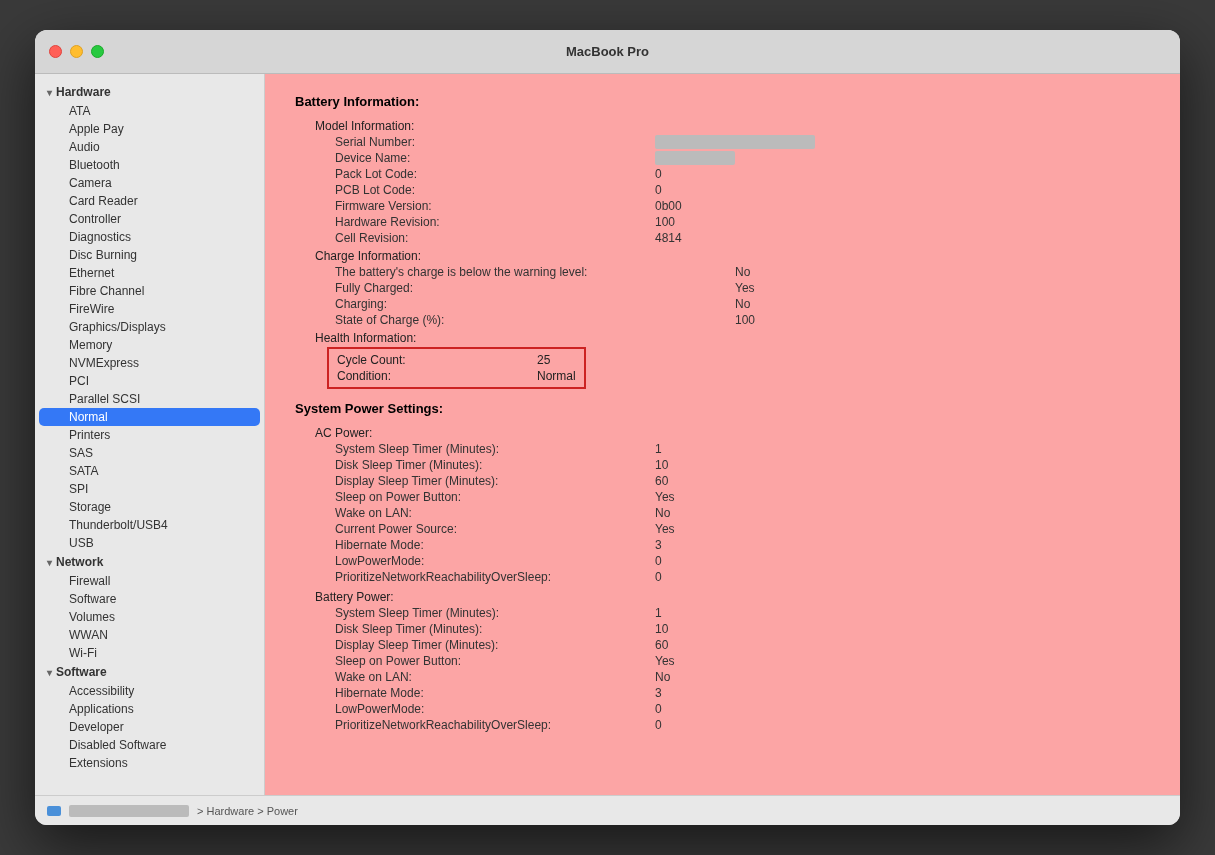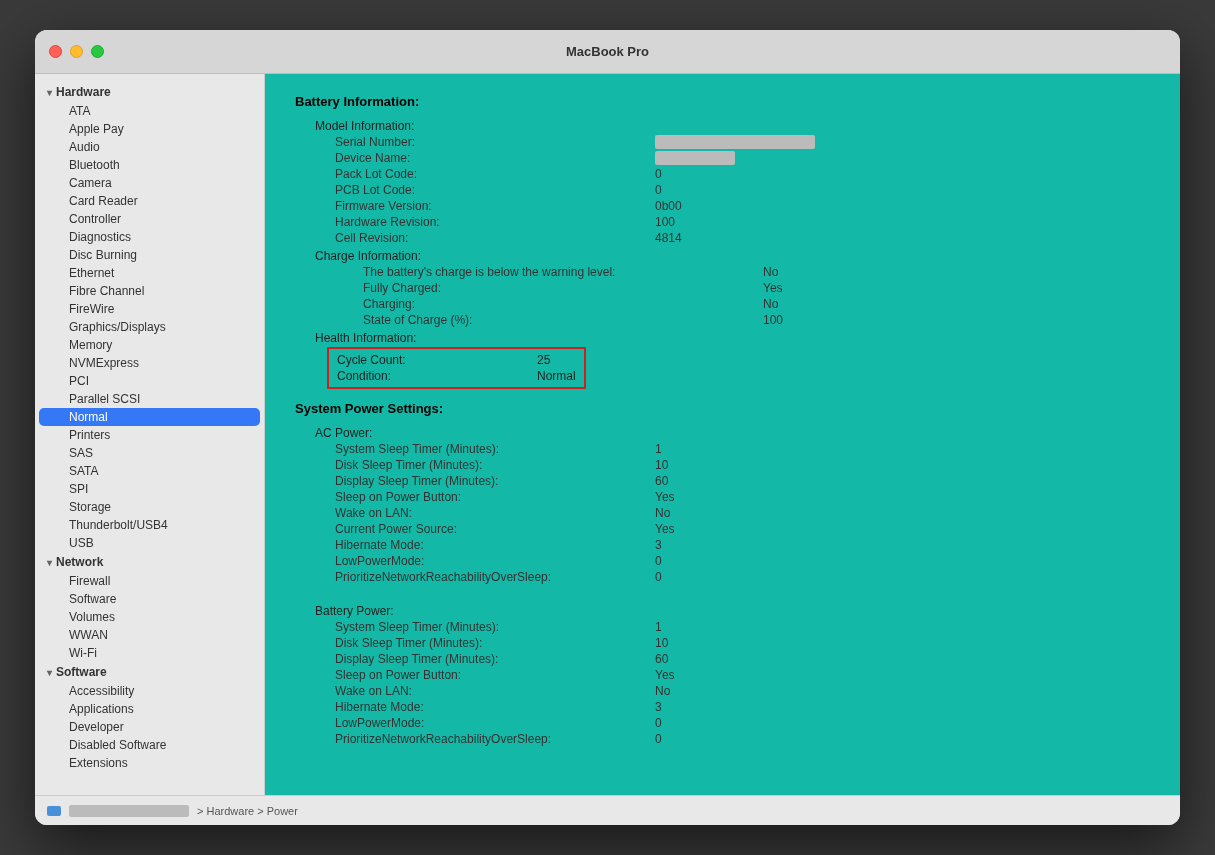--- a/index.html
+++ b/index.html
@@ -89,21 +89,21 @@
       margin: 0 4px;
     }
     .sidebar-item.active {
       background: #3478f6;
       color: #fff;
       border-radius: 5px;
     }
     .main {
       flex: 1;
       overflow-y: auto;
-      background: #14b8a6;
+      background: #fca5a5;
       padding: 20px 30px;
     }
     .main::-webkit-scrollbar { width: 8px; }
     .main::-webkit-scrollbar-thumb { background: #ccc; border-radius: 4px; }
     .section-title {
       font-size: 13px;
       font-weight: 700;
       color: #000;
       margin-bottom: 10px;
     }
@@ -116,21 +116,21 @@
     .info-row {
       display: flex;
       margin: 2px 0;
     }
     .info-row.indent1 { padding-left: 20px; }
     .info-row.indent2 { padding-left: 40px; }
     .info-label {
       min-width: 320px;
       color: #333;
     }
-    .info-label.wide { min-width: 400px; margin-left: 28px; }
+    .info-label.wide { min-width: 400px; }
     .info-value {
       color: #333;
     }
     .blurred {
       background: #bbb;
       color: transparent;
       border-radius: 2px;
       font-size: 11px;
     }
     .bottombar {
@@ -344,21 +344,21 @@
         </div>
         <div class="info-row indent2">
           <span class="info-label">LowPowerMode:</span>
           <span class="info-value">0</span>
         </div>
         <div class="info-row indent2">
           <span class="info-label">PrioritizeNetworkReachabilityOverSleep:</span>
           <span class="info-value">0</span>
         </div>
 
-        <div class="info-row indent1" style="margin-top:20px;">
+        <div class="info-row indent1" style="margin-top:6px;">
           <span>Battery Power:</span>
         </div>
         <div class="info-row indent2">
           <span class="info-label">System Sleep Timer (Minutes):</span>
           <span class="info-value">1</span>
         </div>
         <div class="info-row indent2">
           <span class="info-label">Disk Sleep Timer (Minutes):</span>
           <span class="info-value">10</span>
         </div>

